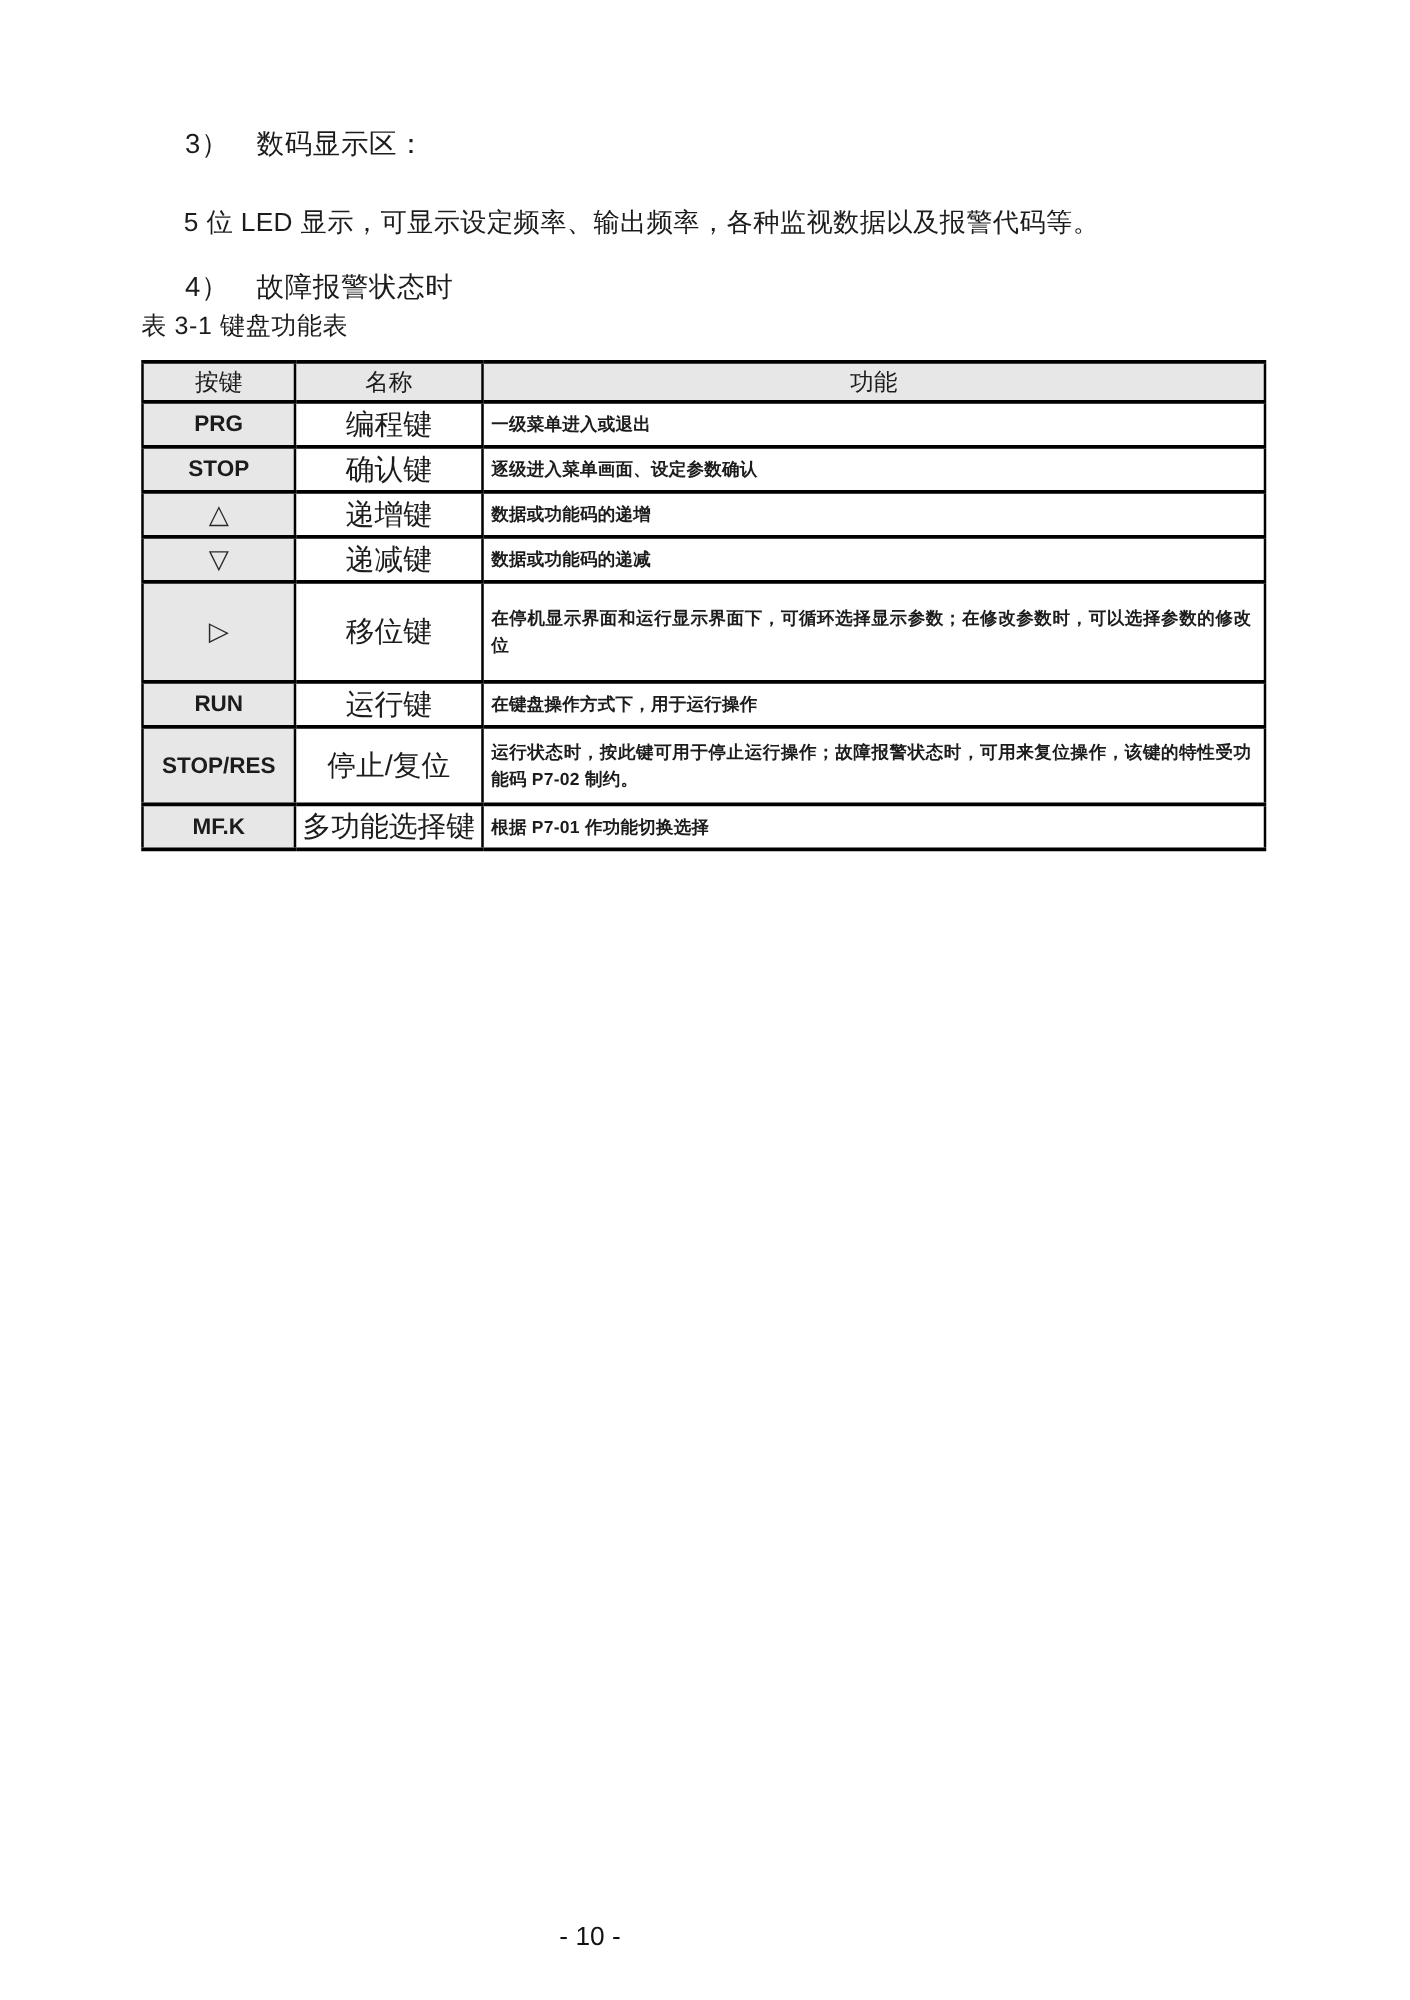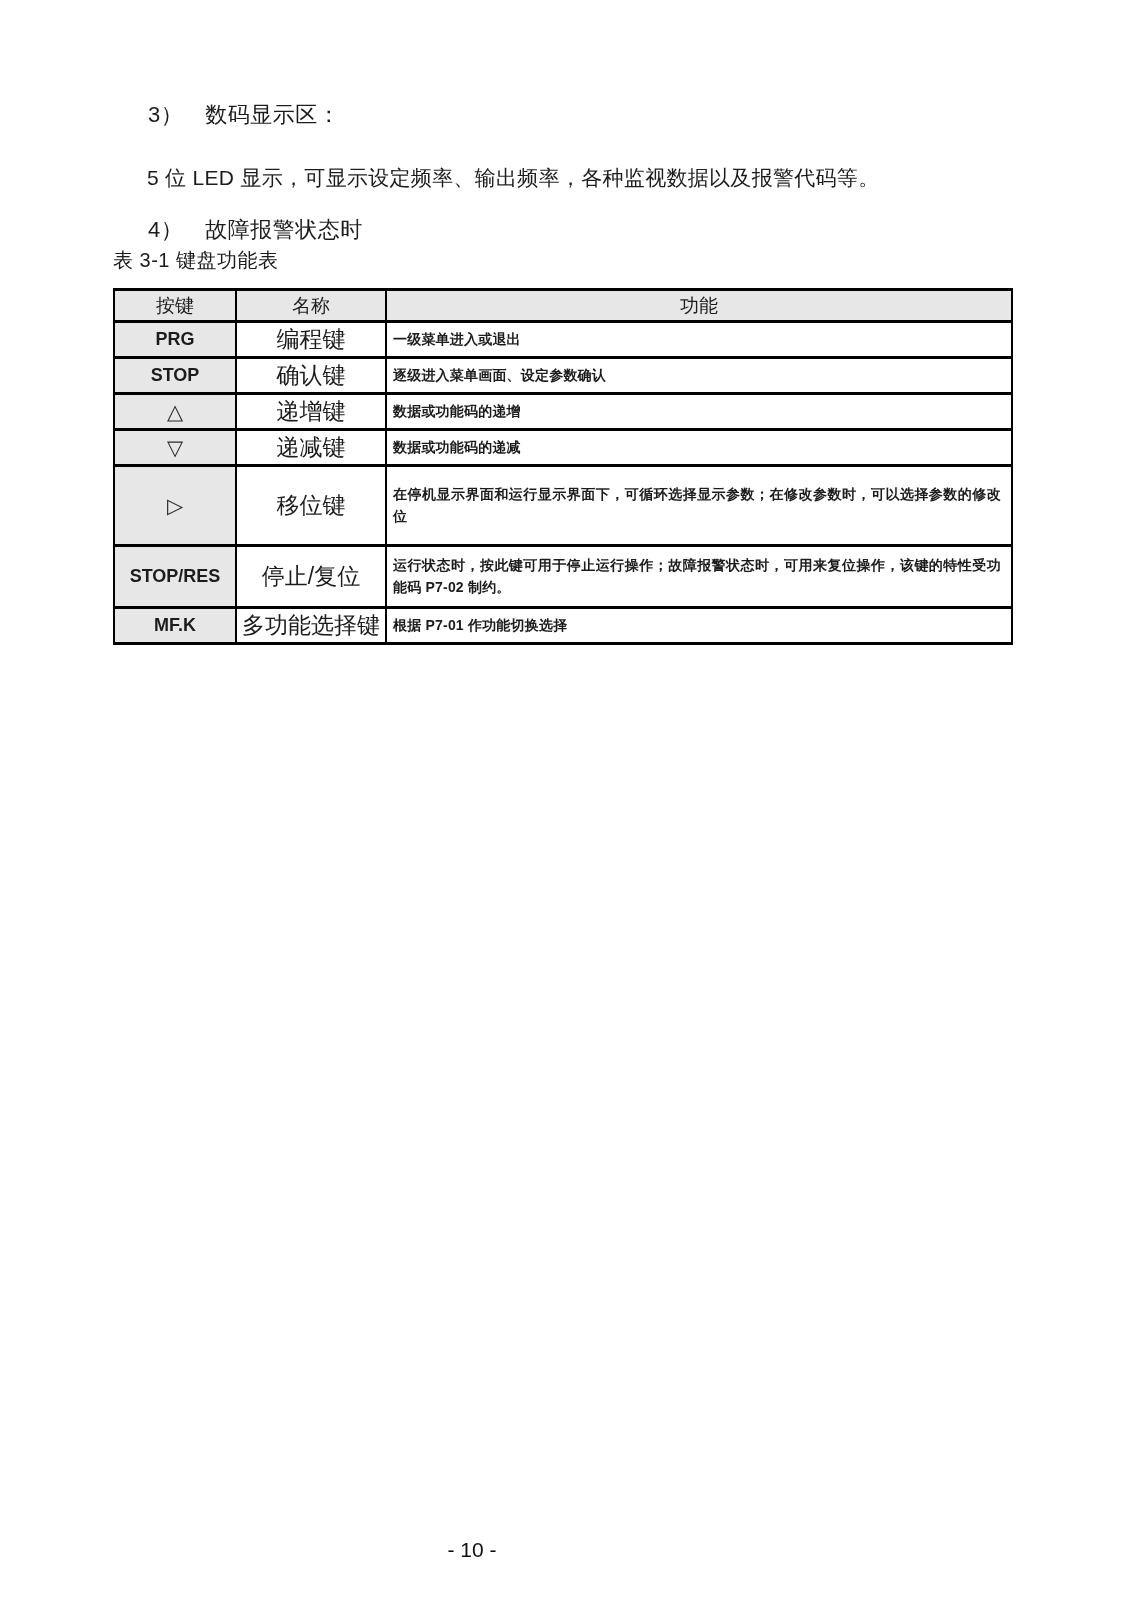--- a/index.html
+++ b/index.html
@@ -120,20 +120,25 @@
       <tr class="r-std">
         <td class="key glyph">▽</td>
         <td class="name">递减键</td>
         <td class="func">数据或功能码的递减</td>
       </tr>
       <tr class="r-shift">
         <td class="key glyph">▷</td>
         <td class="name">移位键</td>
         <td class="func">在停机显示界面和运行显示界面下，可循环选择显示参数；在修改参数时，可以选择参数的修改位</td>
       </tr>
+      <tr class="r-std">
+        <td class="key">RUN</td>
+        <td class="name">运行键</td>
+        <td class="func">在键盘操作方式下，用于运行操作</td>
+      </tr>
       <tr class="r-stop">
         <td class="key">STOP/RES</td>
         <td class="name">停止/复位</td>
         <td class="func">运行状态时，按此键可用于停止运行操作；故障报警状态时，可用来复位操作，该键的特性受功能码 P7-02 制约。</td>
       </tr>
       <tr class="r-last">
         <td class="key">MF.K</td>
         <td class="name">多功能选择键</td>
         <td class="func">根据 P7-01 作功能切换选择</td>
       </tr>

